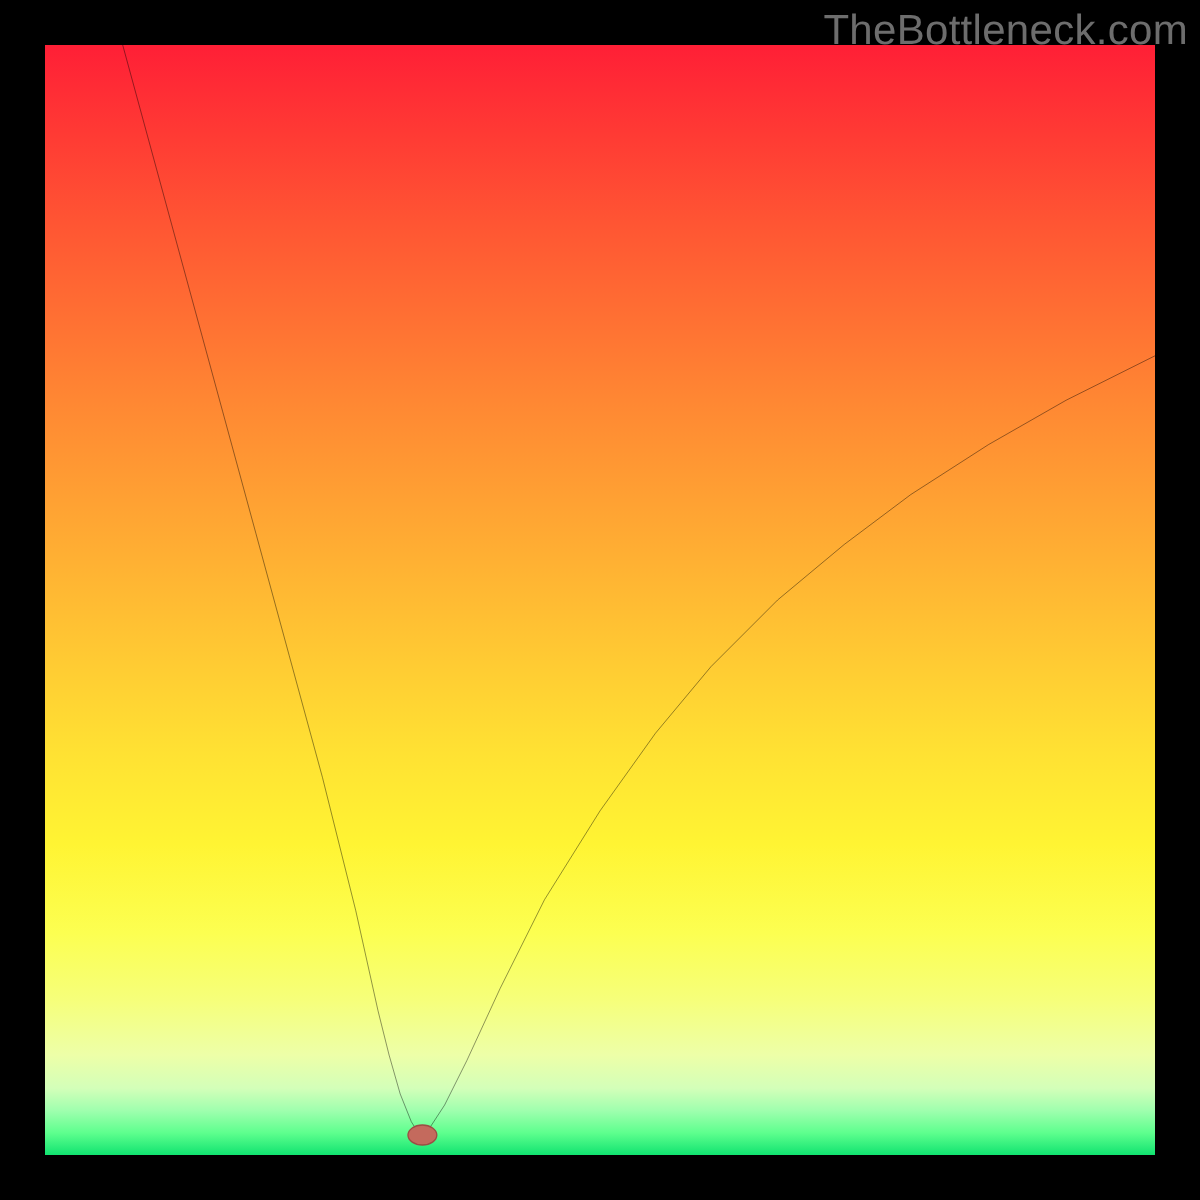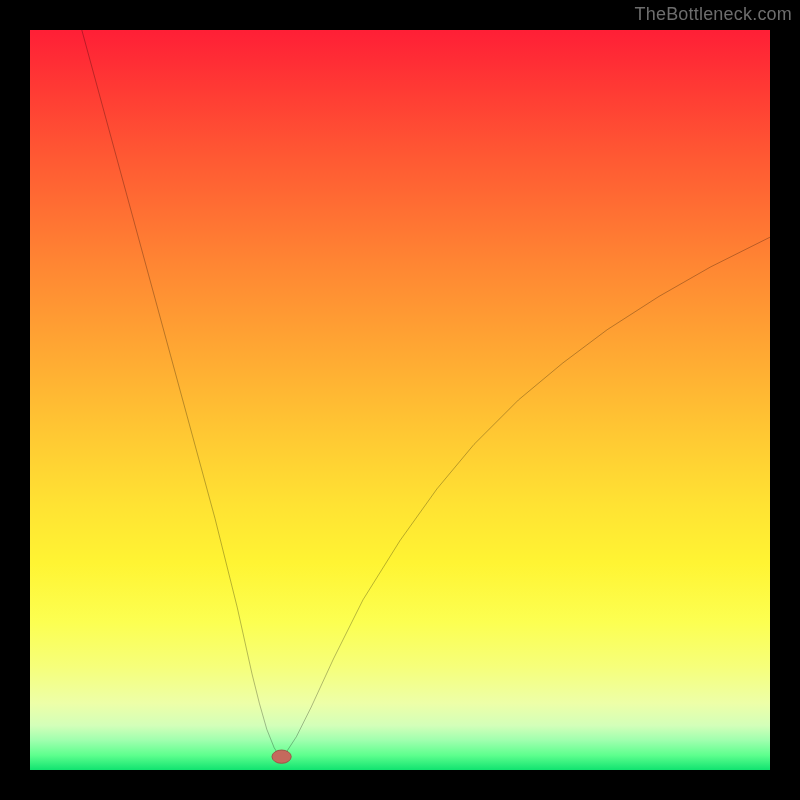--- a/index.html
+++ b/index.html
@@ -48,21 +48,21 @@
     left: 0;
     top: 0;
     width: 740px;
     height: 740px;
   }
   .watermark {
     position: absolute;
     top: 4px;
     right: 8px;
     color: #6d6d6d;
-    font-size: 18px;
+    font-size: 28px;
     letter-spacing: 0.2px;
     user-select: none;
   }
 </style>
 </head>
 <body>
 
 <div class="frame">
 
   <div class="plot-area">

